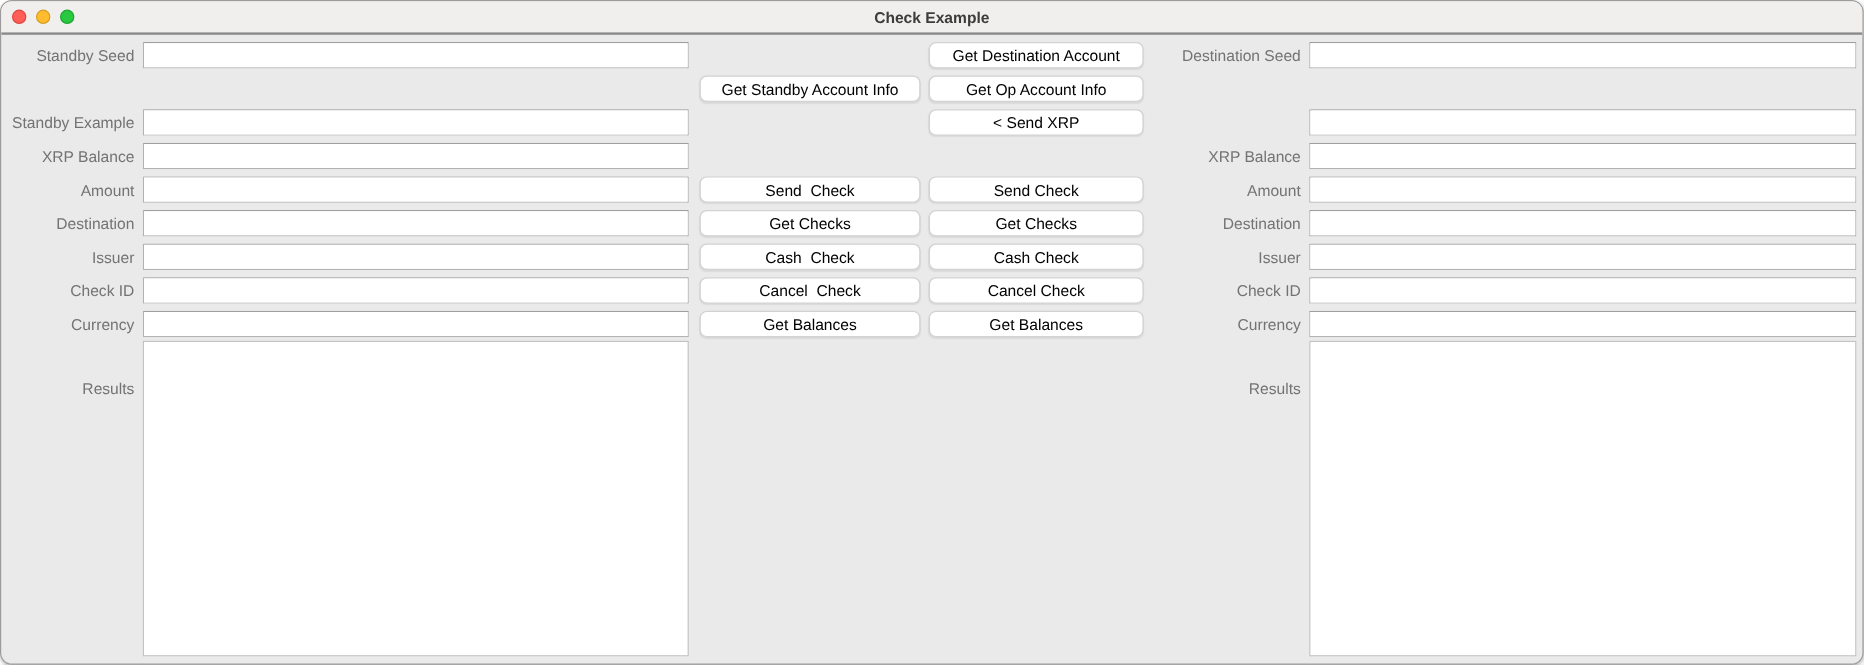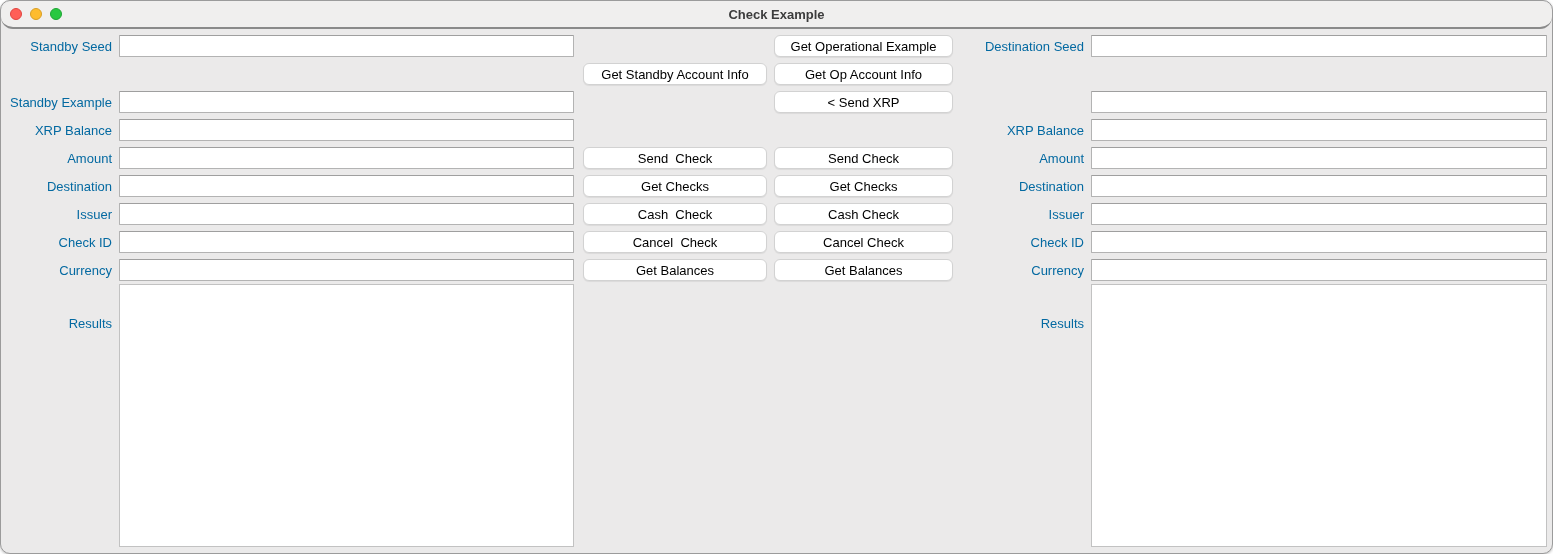--- a/index.html
+++ b/index.html
@@ -11,21 +11,20 @@
     border:1px solid #9b9b9b;
     border-radius:10px;
     overflow:hidden;
     box-shadow:0 1px 3px rgba(0,0,0,0.25);
   }
   .titlebar {
     position:relative;
     height:26px;
     background:#f0efee;
     border-bottom:2px solid #8a8a8a;
-    border-radius:12px;
   }
   .title {
     position:absolute; left:0; right:0; top:0; height:26px;
     line-height:27px;
     text-align:center;
     font-size:13px; font-weight:bold; color:#3c3c3c;
   }
   .traffic { position:absolute; left:9px; top:7px; display:flex; gap:8px; z-index:2; }
   .tl { width:12px; height:12px; border-radius:50%; box-sizing:border-box; display:block; }
   .tl-red    { background:#ff5f57; border:1px solid #e0443e; }
@@ -34,21 +33,21 @@
 
   .content {
     display:grid;
     grid-template-columns:118px 455px 9px 184px 7px 179px 138px 456px 5px;
     grid-template-rows:repeat(9,28px) 263px;
     padding-top:3px;
   }
   .lbl {
     display:flex; align-items:center; justify-content:flex-end;
     padding-right:7px;
-    font-size:13px; color:#0369a1;
+    font-size:13px; color:#737373;
     white-space:nowrap;
     overflow:hidden;
   }
   .lbl-top { align-items:flex-start; padding-top:5px;margin-top:27px; }
   .field {
     height:22px; align-self:center;
     width:100%; min-width:0; box-sizing:border-box;
     background:#ffffff;
     border:1px solid #b3b3b3; border-top-color:#9f9f9f;
     border-radius:1px;
@@ -87,21 +86,21 @@
       <span class="tl tl-yellow"></span>
       <span class="tl tl-green"></span>
     </div>
     <div class="title">Check Example</div>
   </div>
 
   <div class="content">
 
     <div class="lbl" style="grid-area:1/1">Standby Seed</div>
     <input class="field" style="grid-area: 1 / 2;" value="">
-    <button class="btn" style="grid-area:1/6">Get Operational Example</button>
+    <button class="btn" style="grid-area:1/6">Get Destination Account</button>
     <div class="lbl" style="grid-area:1/7">Destination Seed</div>
     <input class="field" style="grid-area: 1 / 8;" value="">
 
     <button class="btn" style="grid-area:2/4">Get Standby Account Info</button>
     <button class="btn" style="grid-area:2/6">Get Op Account Info</button>
 
     <div class="lbl" style="grid-area:3/1">Standby Example</div>
     <input class="field" style="grid-area: 3 / 2;" value="">
     <button class="btn" style="grid-area:3/6">&lt; Send XRP</button>
     <input class="field" style="grid-area: 3 / 8;" value="">

